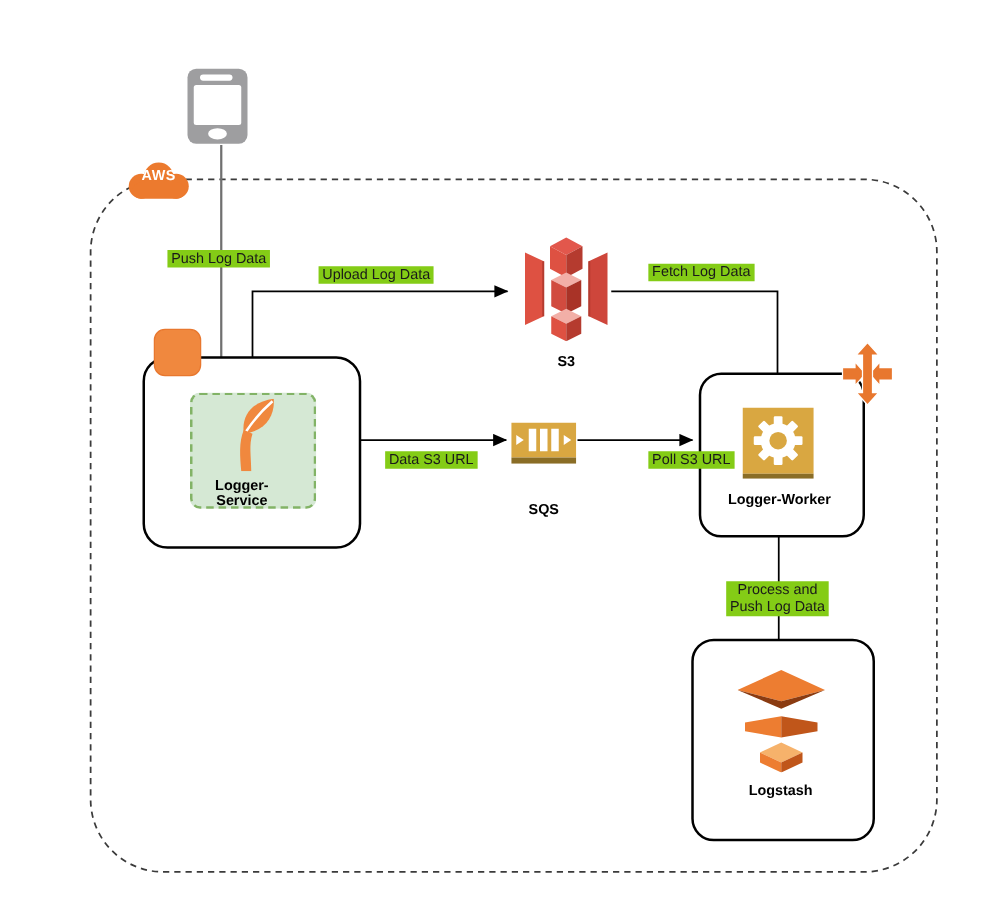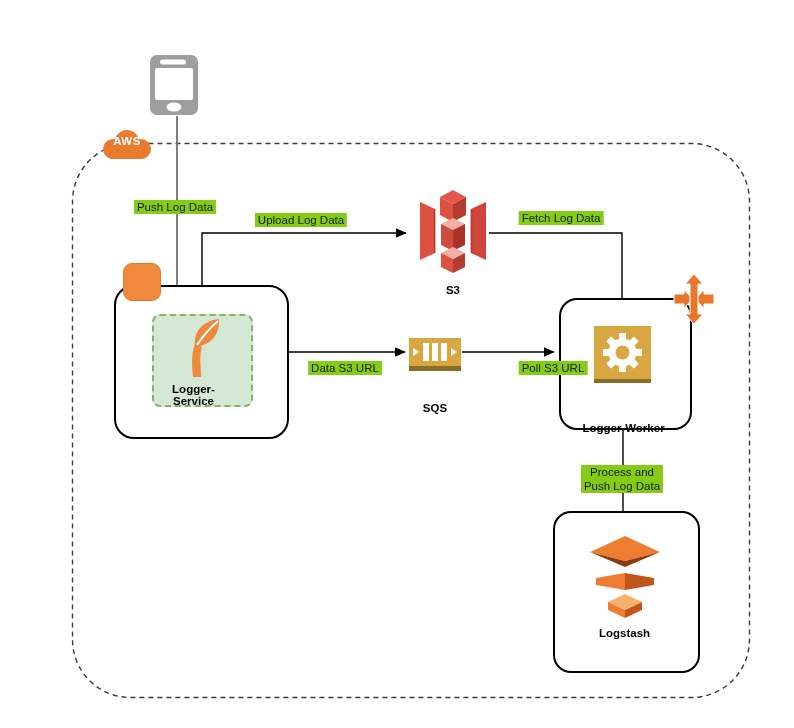--- a/index.html
+++ b/index.html
@@ -145,21 +145,21 @@
         <rect x="25" y="7" width="7" height="8" rx="1" transform="rotate(315 28.5 26.5)"></rect>
       </g>
     </g>
     <circle cx="28.5" cy="26.5" r="7" fill="#D9A741"></circle>
   </svg>
   <svg class="abs" style="left:672px;top:274px;" width="44" height="50" viewBox="0 0 44 50">
     <path d="M2,20 L12,20 L12,15.5 L20.5,25 L12,34.5 L12,30 L2,30 Z" fill="#E8772E" stroke="#fff" stroke-width="1"></path>
     <path d="M42,20 L32,20 L32,15.5 L23.5,25 L32,34.5 L32,30 L42,30 Z" fill="#E8772E" stroke="#fff" stroke-width="1"></path>
     <path d="M22,0 L31,10 L26,10 L26,40 L31,40 L22,50 L13,40 L18,40 L18,10 L13,10 Z" fill="#E8772E" stroke="#fff" stroke-width="1"></path>
   </svg>
-  <div class="node-label" style="left:559px;top:394px;width:129px;margin-top:28px;">Logger-Worker</div>
+  <div class="node-label" style="left:559px;top:394px;width:129px;">Logger-Worker</div>
 
   <div class="black-box" style="left:553px;top:511px;width:143px;height:158px;"></div>
   <svg class="abs" style="left:590px;top:536px;" width="70" height="82" viewBox="0 0 70 82">
     <path d="M0,16 L35,0 L70,16 L35,25 Z" fill="#ED7D31"></path>
     <path d="M0,16 L35,31 L70,16 L35,25 Z" fill="#8A3B11"></path>
     <path d="M6,42 L35,37 L35,54 L6,49 Z" fill="#ED7D31"></path>
     <path d="M35,37 L64,42 L64,49 L35,54 Z" fill="#C0561A"></path>
     <path d="M35,58 L52,66 L35,74 L18,66 Z" fill="#F6B26B"></path>
     <path d="M18,66 L35,74 L35,82 L18,74 Z" fill="#ED7D31"></path>
     <path d="M52,66 L35,74 L35,82 L52,74 Z" fill="#C0561A"></path>

